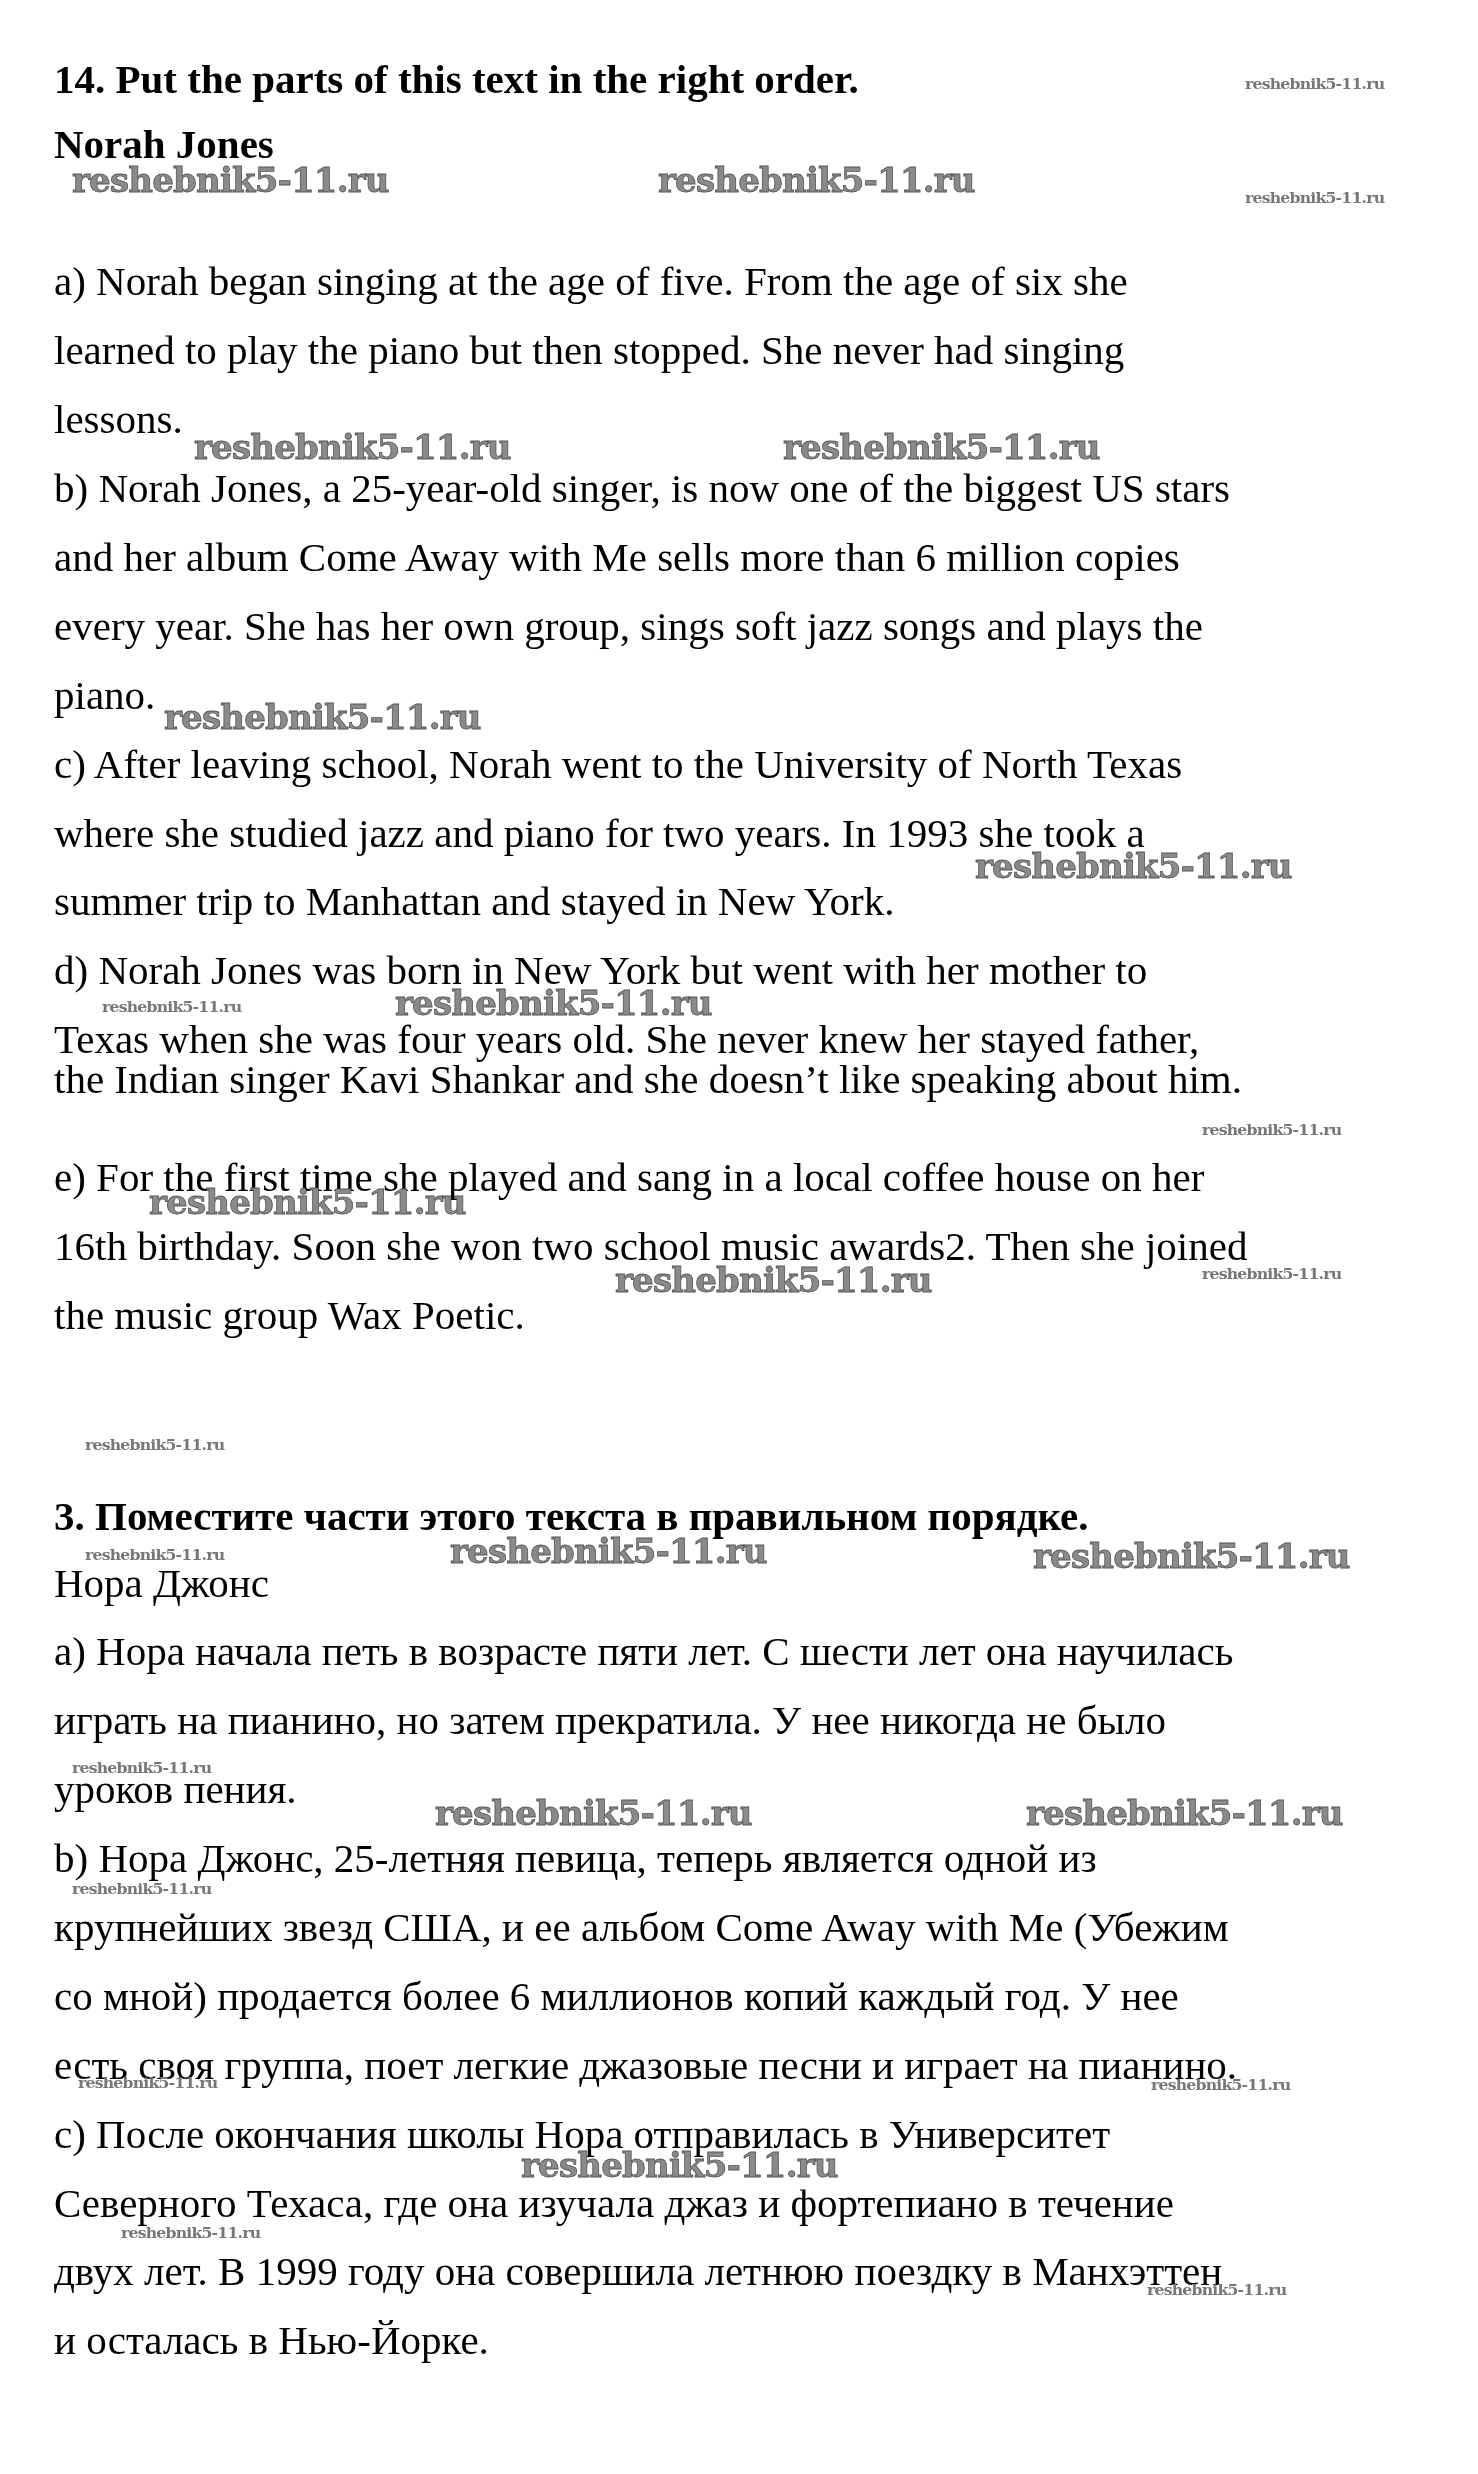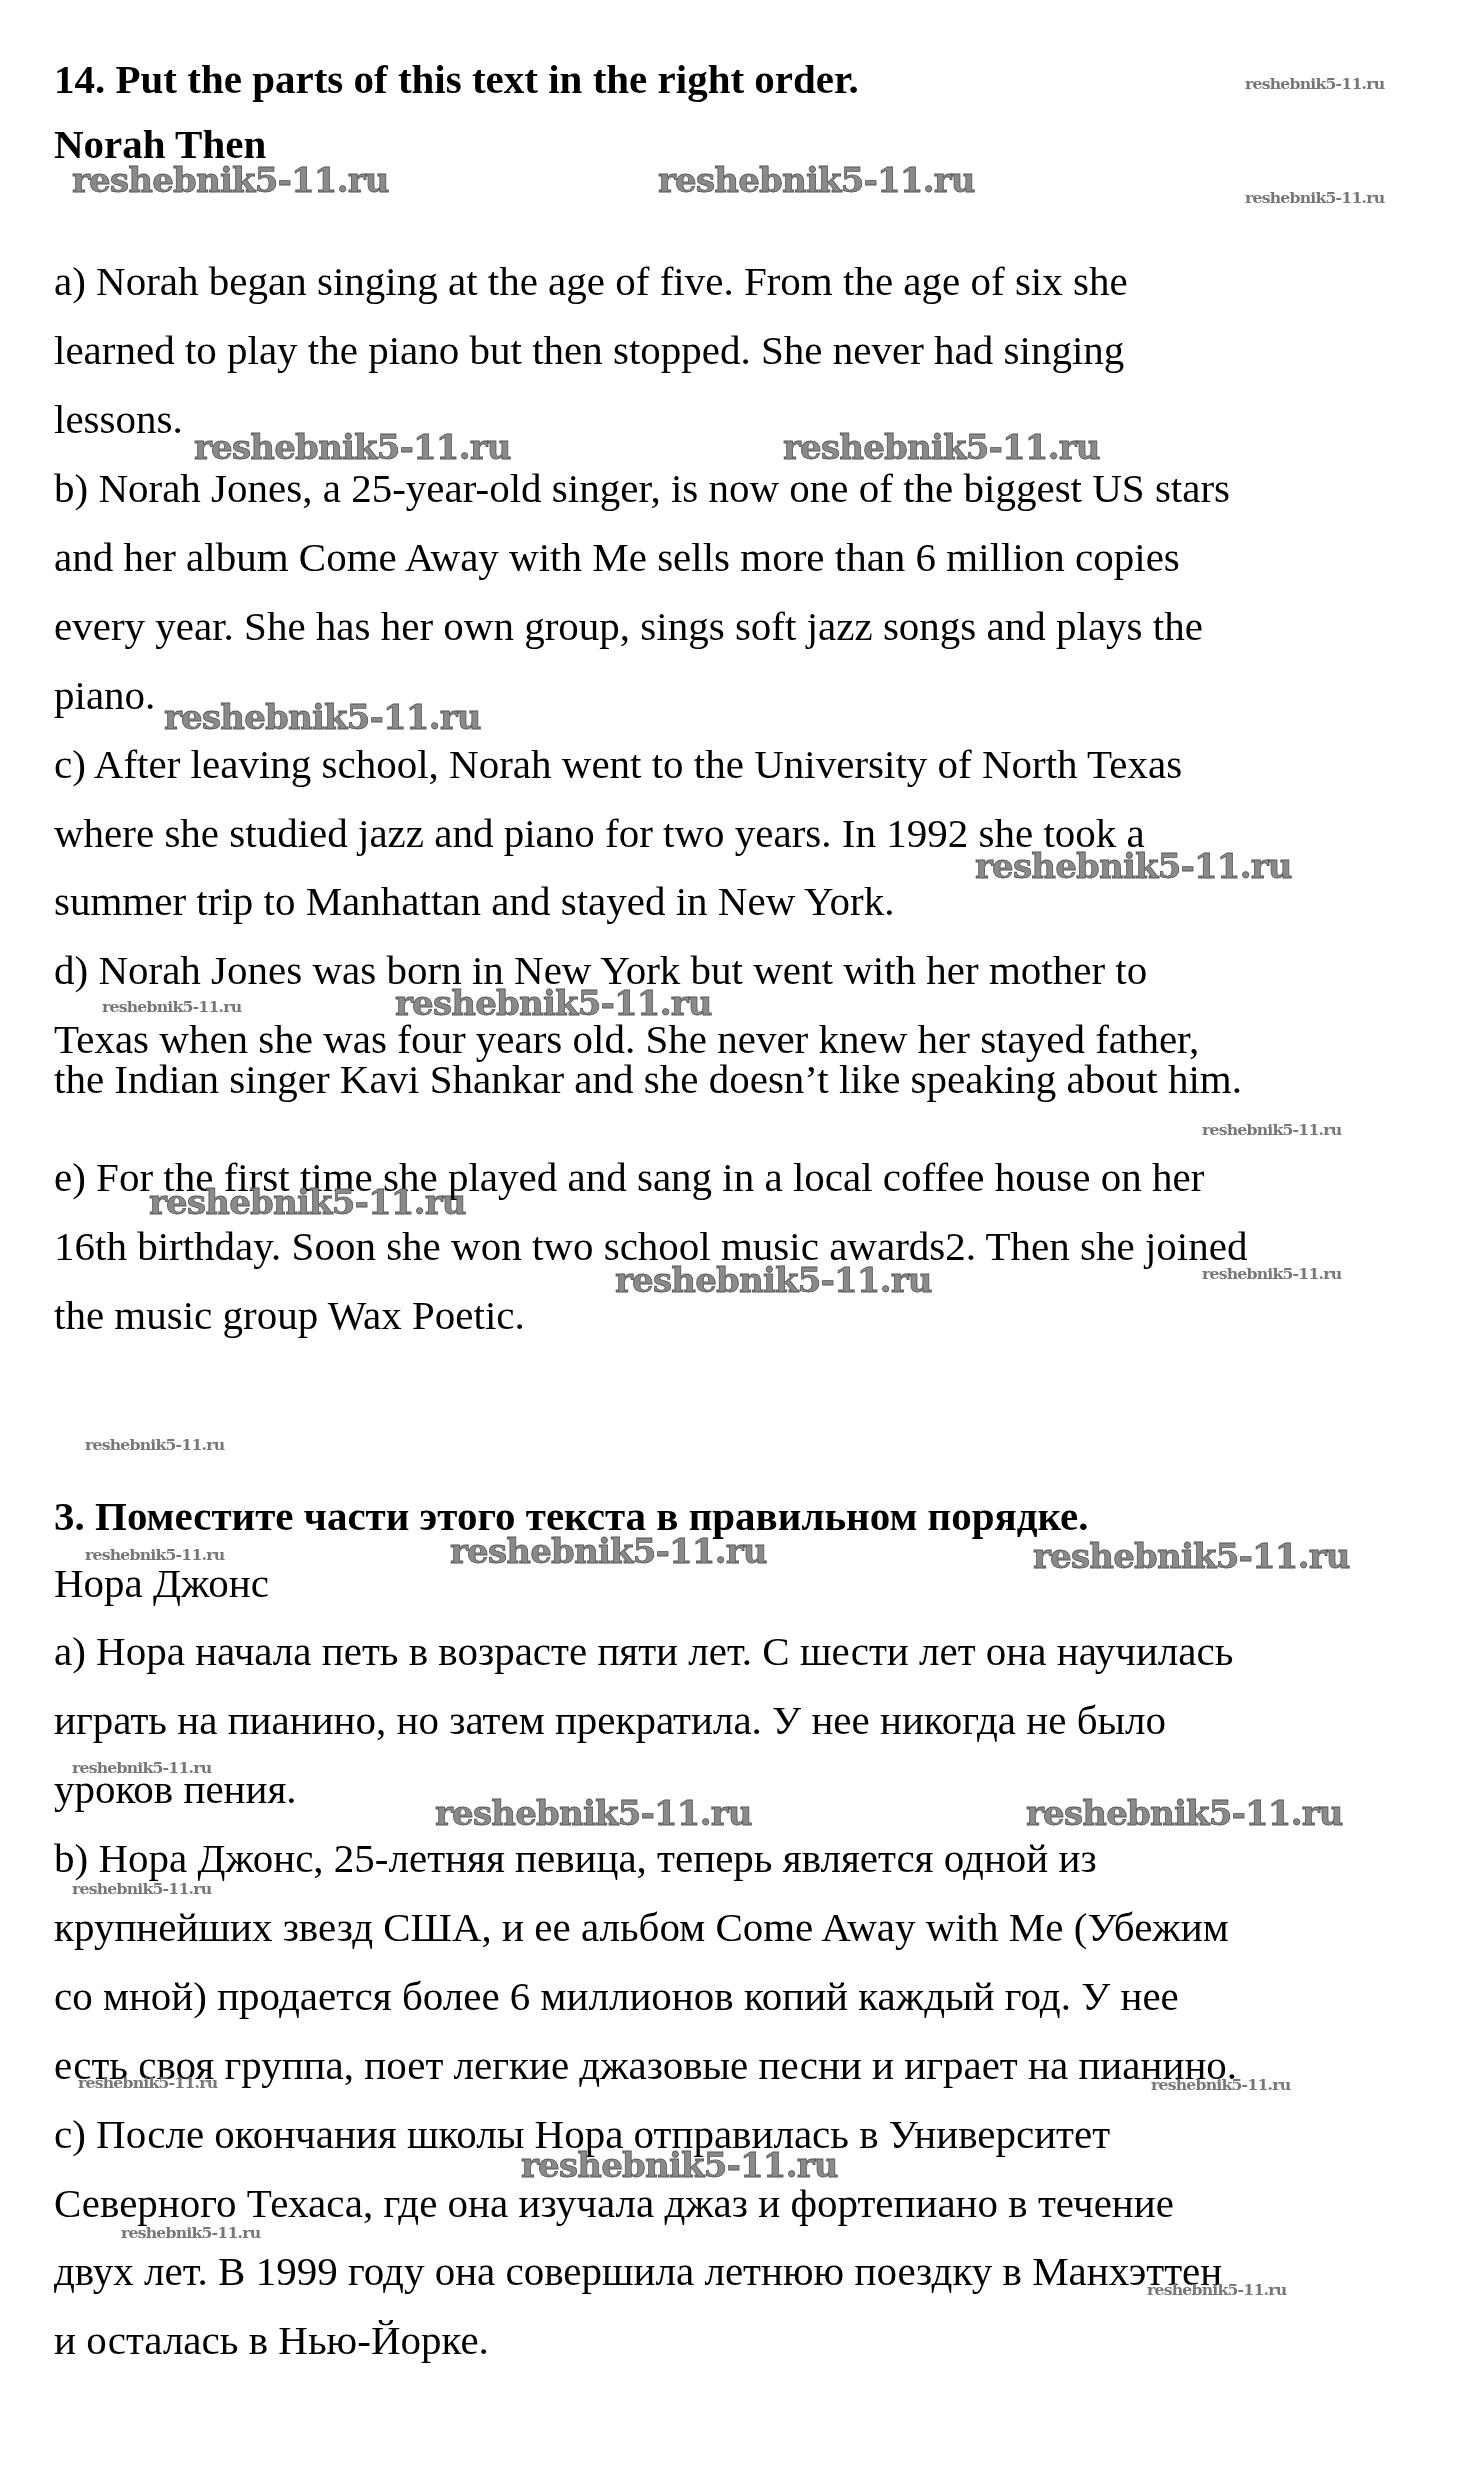--- a/index.html
+++ b/index.html
@@ -9,31 +9,31 @@
   .title { font-weight: bold; font-size: 41px; }
   .wm { position: absolute; white-space: nowrap; font-family: "DejaVu Serif", "Liberation Serif", serif;
         font-weight: bold; color: #8a8a8a; -webkit-text-stroke: 0.8px #555; letter-spacing: -0.8px; }
   .wm.big { font-size: 34px; }
   .wm.small { font-size: 15.7px; color: #777; -webkit-text-stroke: 0; font-weight: bold; }
 </style>
 </head>
 <body>
 
 <div class="line title" style="top:56px">14. Put the parts of this text in the right order.</div>
-<div class="line title" style="top:121px">Norah Then</div>
+<div class="line title" style="top:121px">Norah Jones</div>
 
 <div class="line" style="top:258px">a) Norah began singing at the age of five. From the age of six she</div>
 <div class="line" style="top:327px">learned to play the piano but then stopped. She never had singing</div>
 <div class="line" style="top:396px">lessons.</div>
 <div class="line" style="top:465px">b) Norah Jones, a 25-year-old singer, is now one of the biggest US stars</div>
 <div class="line" style="top:534px">and her album Come Away with Me sells more than 6 million copies</div>
 <div class="line" style="top:603px">every year. She has her own group, sings soft jazz songs and plays the</div>
 <div class="line" style="top:672px">piano.</div>
 <div class="line" style="top:741px">c) After leaving school, Norah went to the University of North Texas</div>
-<div class="line" style="top:810px">where she studied jazz and piano for two years. In 1992 she took a</div>
+<div class="line" style="top:810px">where she studied jazz and piano for two years. In 1993 she took a</div>
 <div class="line" style="top:878px">summer trip to Manhattan and stayed in New York.</div>
 <div class="line" style="top:947px">d) Norah Jones was born in New York but went with her mother to</div>
 <div class="line" style="top:1016px">Texas when she was four years old. She never knew her stayed father,</div>
 <div class="line" style="top:1056px">the Indian singer Kavi Shankar and she doesn’t like speaking about him.</div>
 <div class="line" style="top:1154px">e) For the first time she played and sang in a local coffee house on her</div>
 <div class="line" style="top:1223px">16th birthday. Soon she won two school music awards2. Then she joined</div>
 <div class="line" style="top:1292px">the music group Wax Poetic.</div>
 
 <div class="line title" style="top:1493px">3. Поместите части этого текста в правильном порядке.</div>
 <div class="line" style="top:1560px">Нора Джонс</div>

